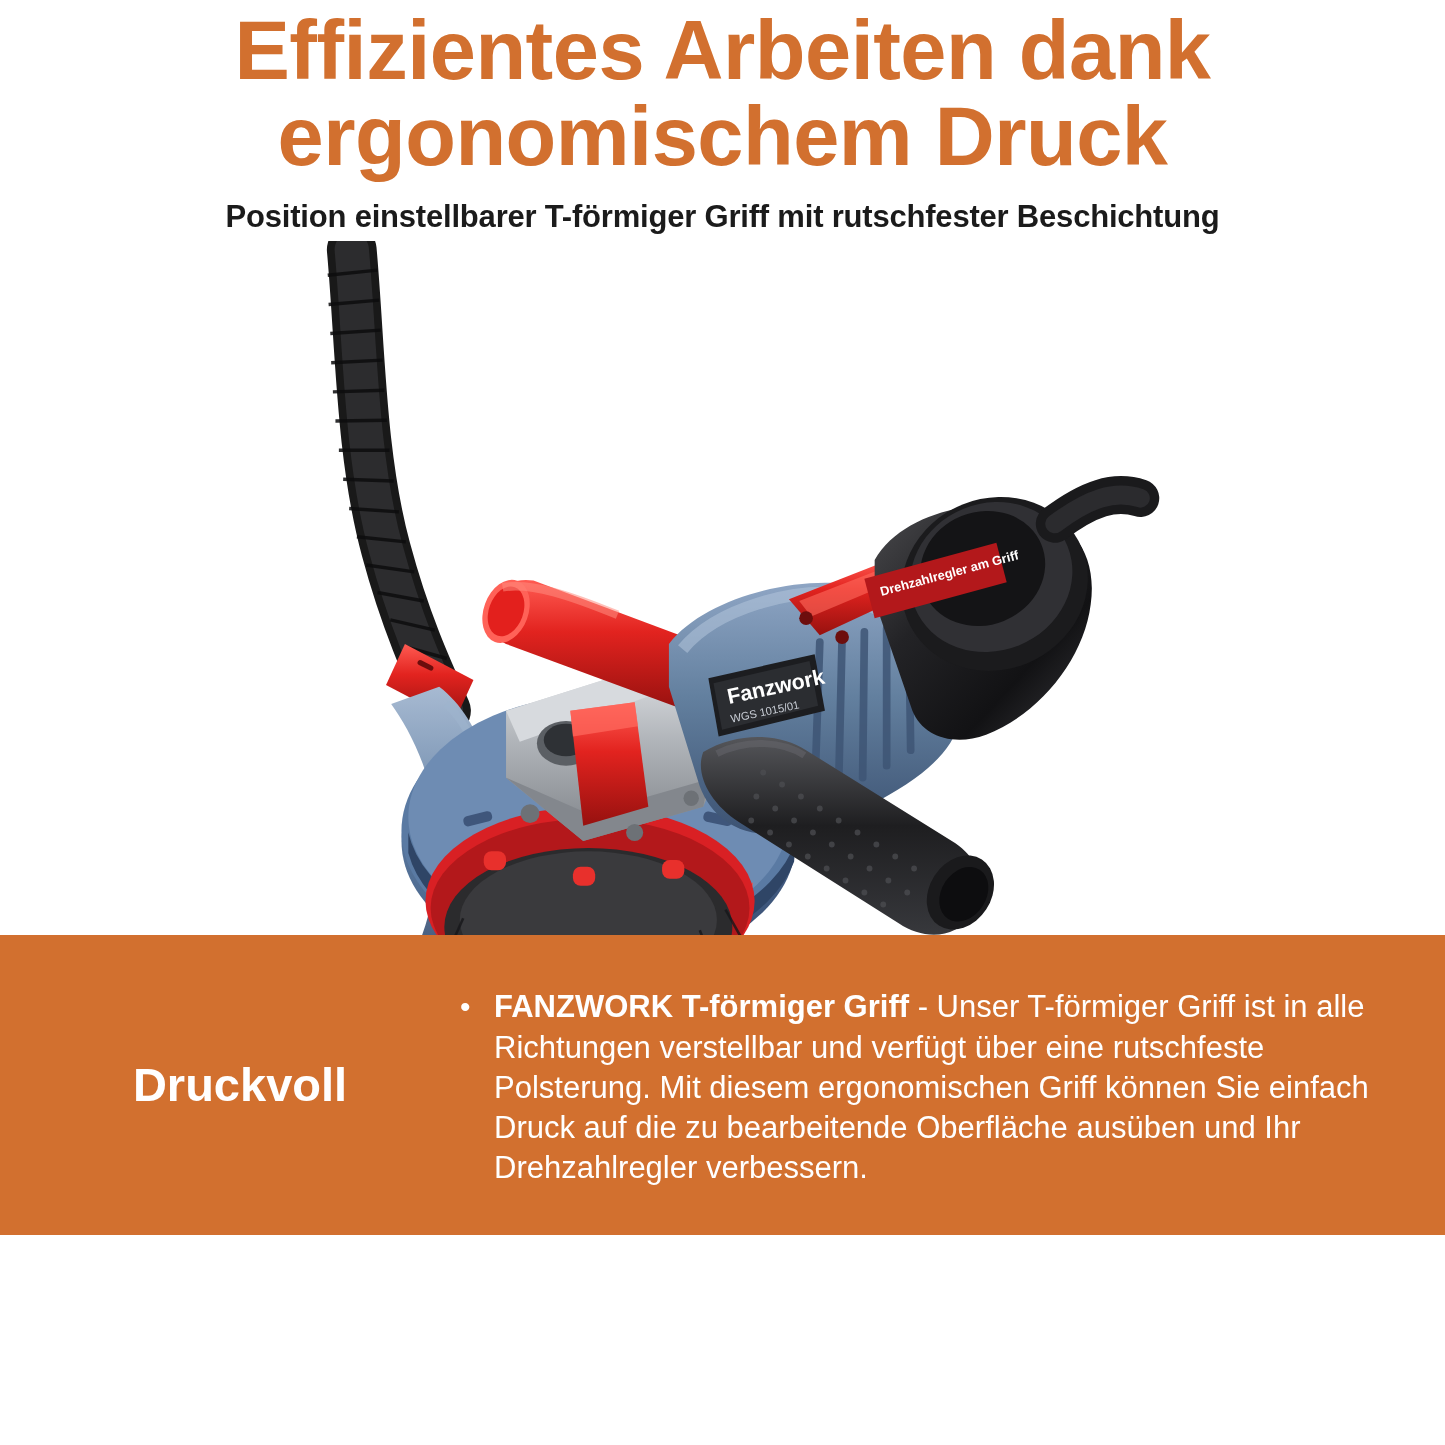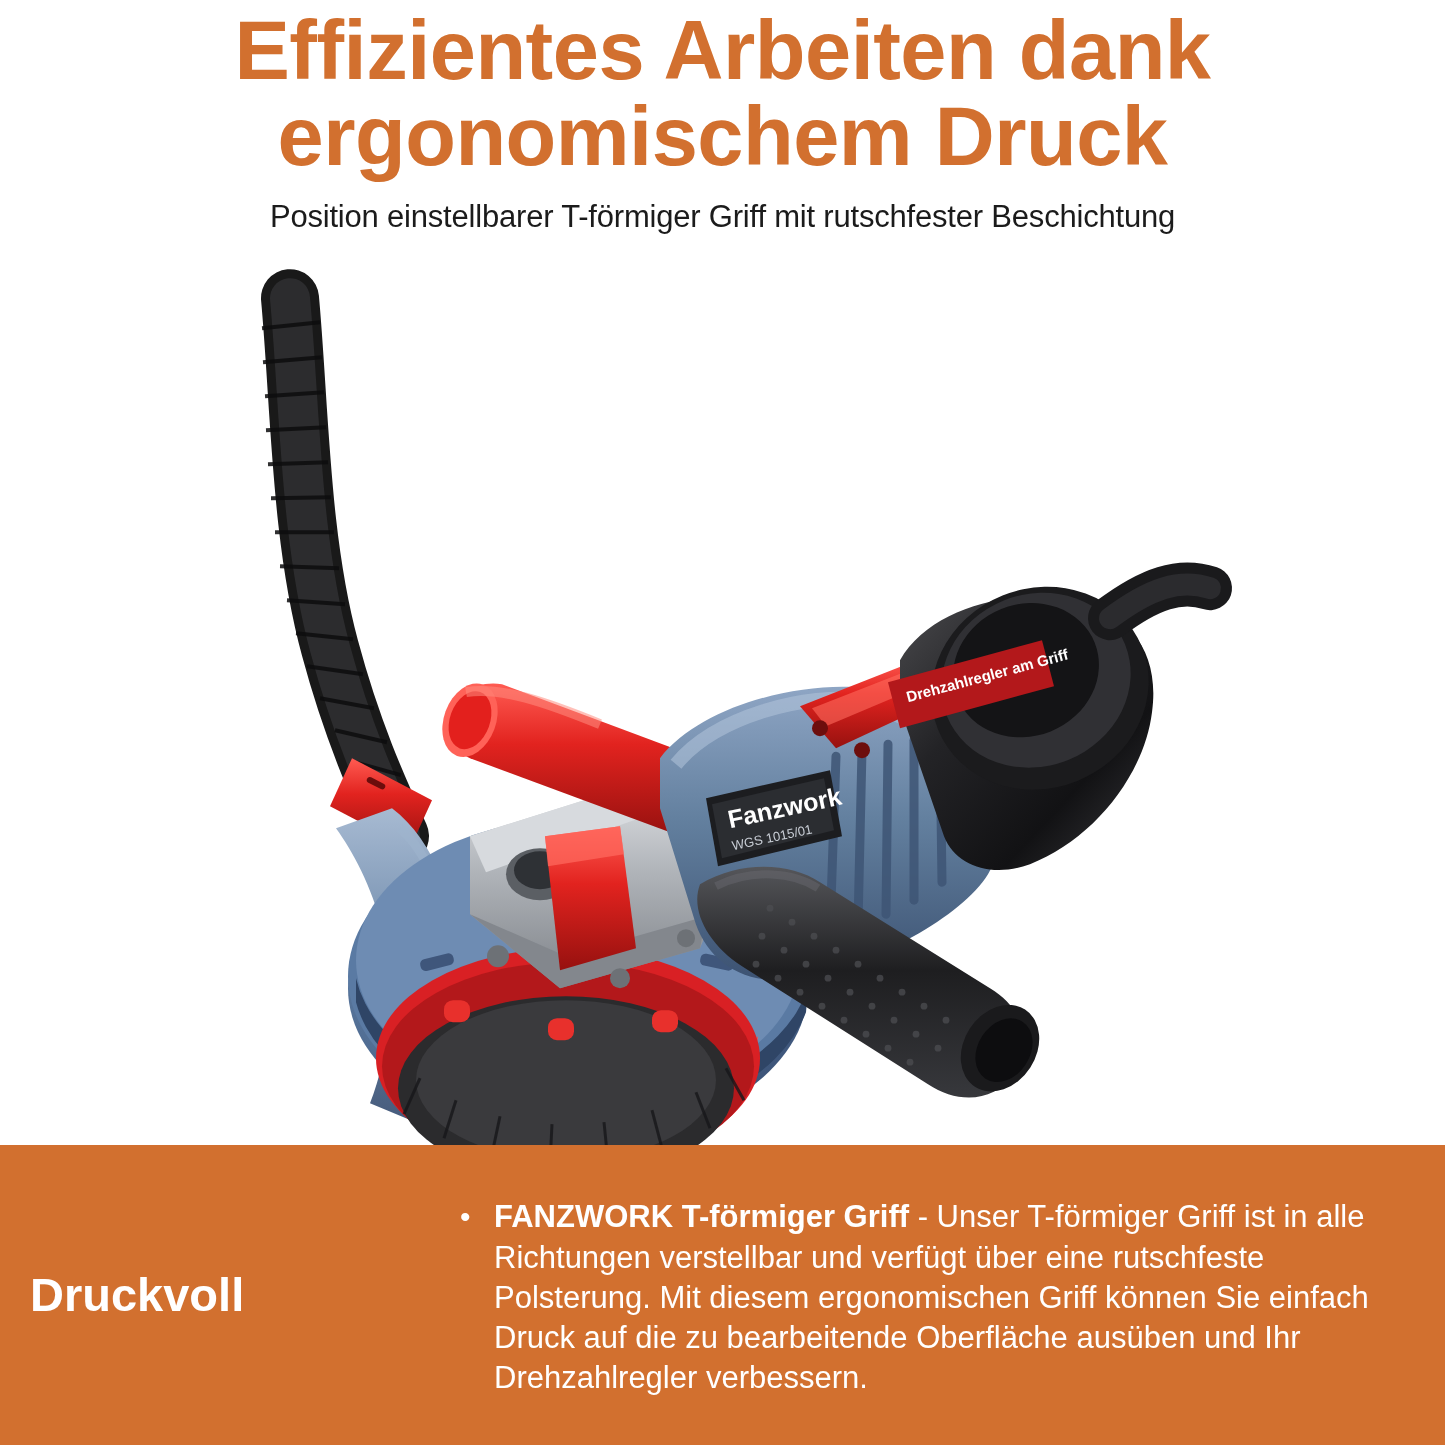--- a/index.html
+++ b/index.html
@@ -11,21 +11,21 @@
     height: 1445px;
     background: #ffffff;
     font-family: "Liberation Sans", sans-serif;
     overflow: hidden;
     position: relative;
   }
 
   .page {
     position: relative;
     width: 1445px;
-    height: 1445px;
+    height: 1235px;
     background: #ffffff;
     display: flex;
     flex-direction: column;
   }
 
   
   .header {
     padding: 8px 40px 0 40px;
     text-align: center;
   }
@@ -33,21 +33,21 @@
     color: #d2702f;
     font-weight: bold;
     font-size: 83px;
     line-height: 1.04;
     letter-spacing: -0.5px;
     margin: 0;
     padding: 0 10px;
   }
   .subheadline {
     color: #1b1b1b;
-    font-weight: normal;
+    font-weight: bold;
     font-size: 31px;
     margin: 18px 0 0 0;
     letter-spacing: -0.2px;
   }
 
   
   .hero {
     position: relative;
     flex: 1 1 auto;
     margin-top: 6px;
@@ -71,21 +71,21 @@
     color: #ffffff;
     height: 300px;
     display: flex;
     align-items: center;
     padding: 0 26px 0 30px;
     box-sizing: border-box;
   }
   .bottom-left {
     width: 430px;
     flex: 0 0 430px;
-    text-align: left;
+    text-align: center;
     font-weight: bold;
     font-size: 47px;
     line-height: 1.22;
     padding-right: 10px;
     box-sizing: border-box;
   }
   .bottom-left div { white-space: nowrap; }
   .bottom-right {
     flex: 1 1 auto;
     display: flex;

